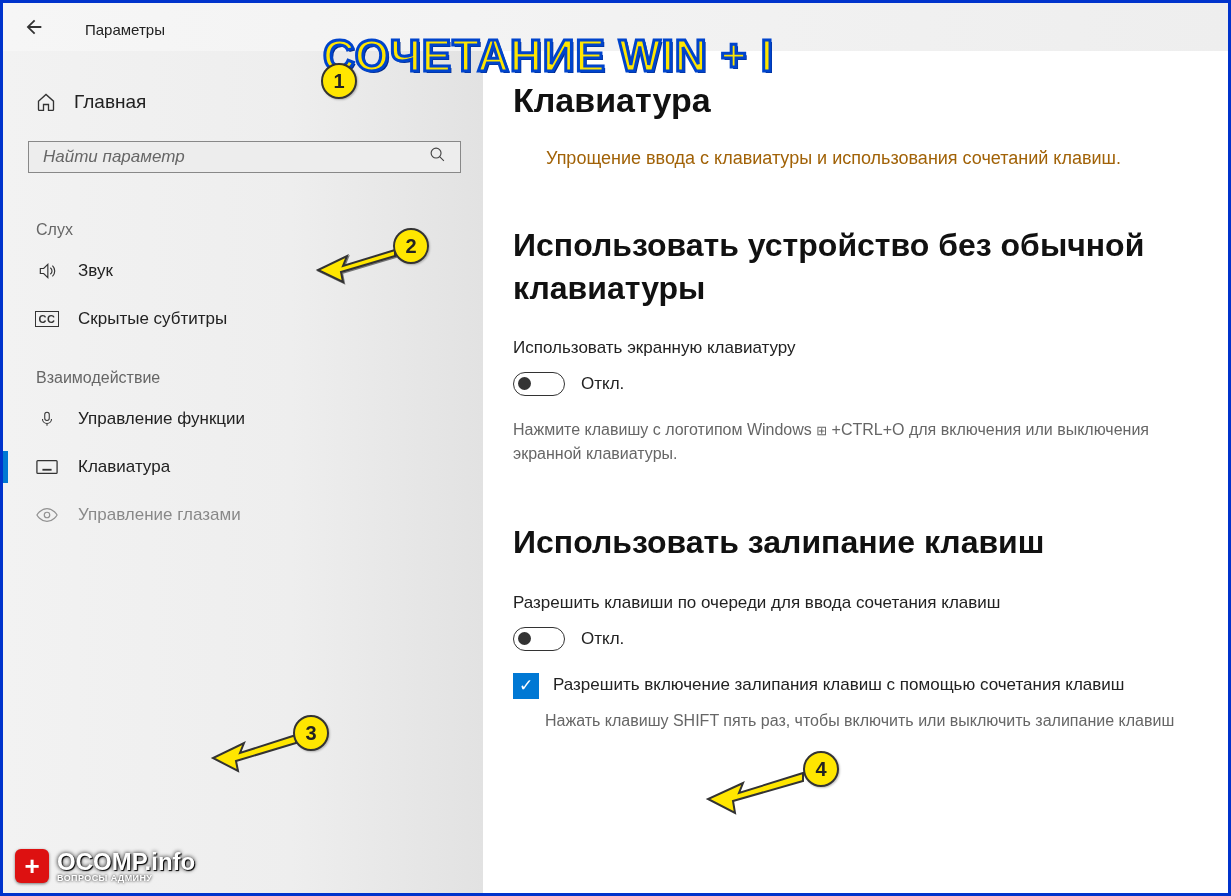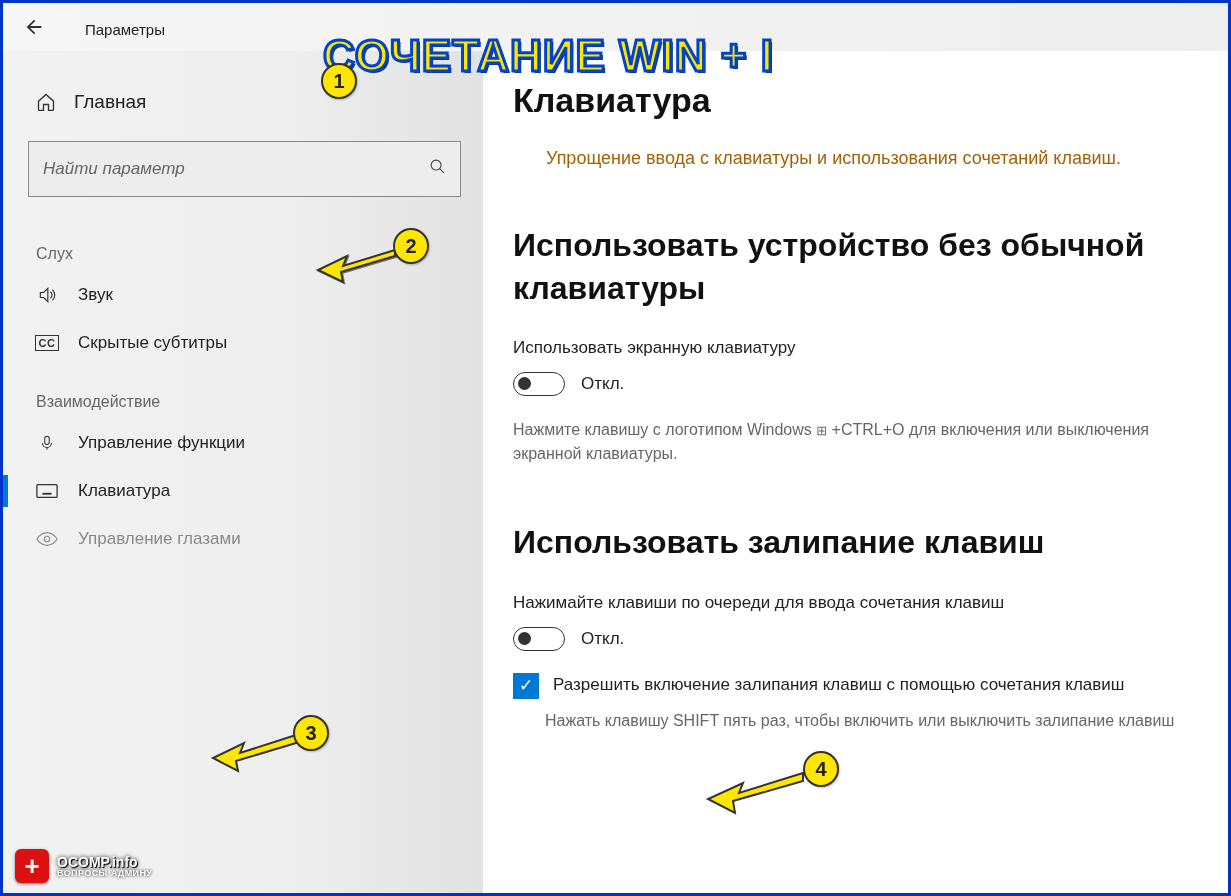--- a/index.html
+++ b/index.html
@@ -46,21 +46,21 @@
     cursor: pointer;
   }
   .home-icon {
     width: 20px; height: 20px;
     position: relative;
   }
   .search-wrap {
     margin: 18px 22px 22px 0;
     border: 1px solid #888;
     background: #ededed;
-    height: 56px;
+    height: 32px;
     display: flex;
     align-items: center;
     padding: 0 14px;
   }
   .search-input {
     flex: 1;
     border: none;
     background: transparent;
     font-size: 17px;
     color: #666;
@@ -257,21 +257,21 @@
     display: flex;
     align-items: center;
     justify-content: center;
     font-size: 26px;
     font-weight: 900;
     box-shadow: 0 1px 3px rgba(0,0,0,0.5);
   }
   .watermark .wm-text { display:flex; flex-direction:column; line-height:1; }
   .watermark .wm-main {
     font-family: Arial Black, sans-serif;
-    font-size: 14px;
+    font-size: 24px;
     font-weight: 900;
     color: #fff;
     text-shadow: 0 0 4px #000, 1px 1px 1px #000;
   }
   .watermark .wm-sub {
     font-size: 9px;
     font-weight: 700;
     color: #fff;
     text-shadow: 0 0 3px #000;
     letter-spacing: 0.4px;
@@ -378,21 +378,21 @@
       <div class="toggle">
           <div class="knob"></div>
         </div>
       <span class="toggle-state">Откл.</span>
     </div>
     <div class="hint">
       <span>Нажмите клавишу с логотипом Windows </span><span class="winlogo">⊞</span><span> +CTRL+O для включения или выключения экранной клавиатуры.</span>
     </div>
 
     <h2>Использовать залипание клавиш</h2>
-    <div class="option-label">Нажимайте клавиши по очереди для ввода сочетания клавиш</div>
+    <div class="option-label">Разрешить клавиши по очереди для ввода сочетания клавиш</div>
     <div class="toggle-row">
       <div class="toggle">
           <div class="knob"></div>
         </div>
       <span class="toggle-state">Откл.</span>
     </div>
     <div class="cb-row">
       <div class="checkbox">✓</div>
       <div class="cb-label">Разрешить включение залипания клавиш с помощью сочетания клавиш</div>
     </div>

